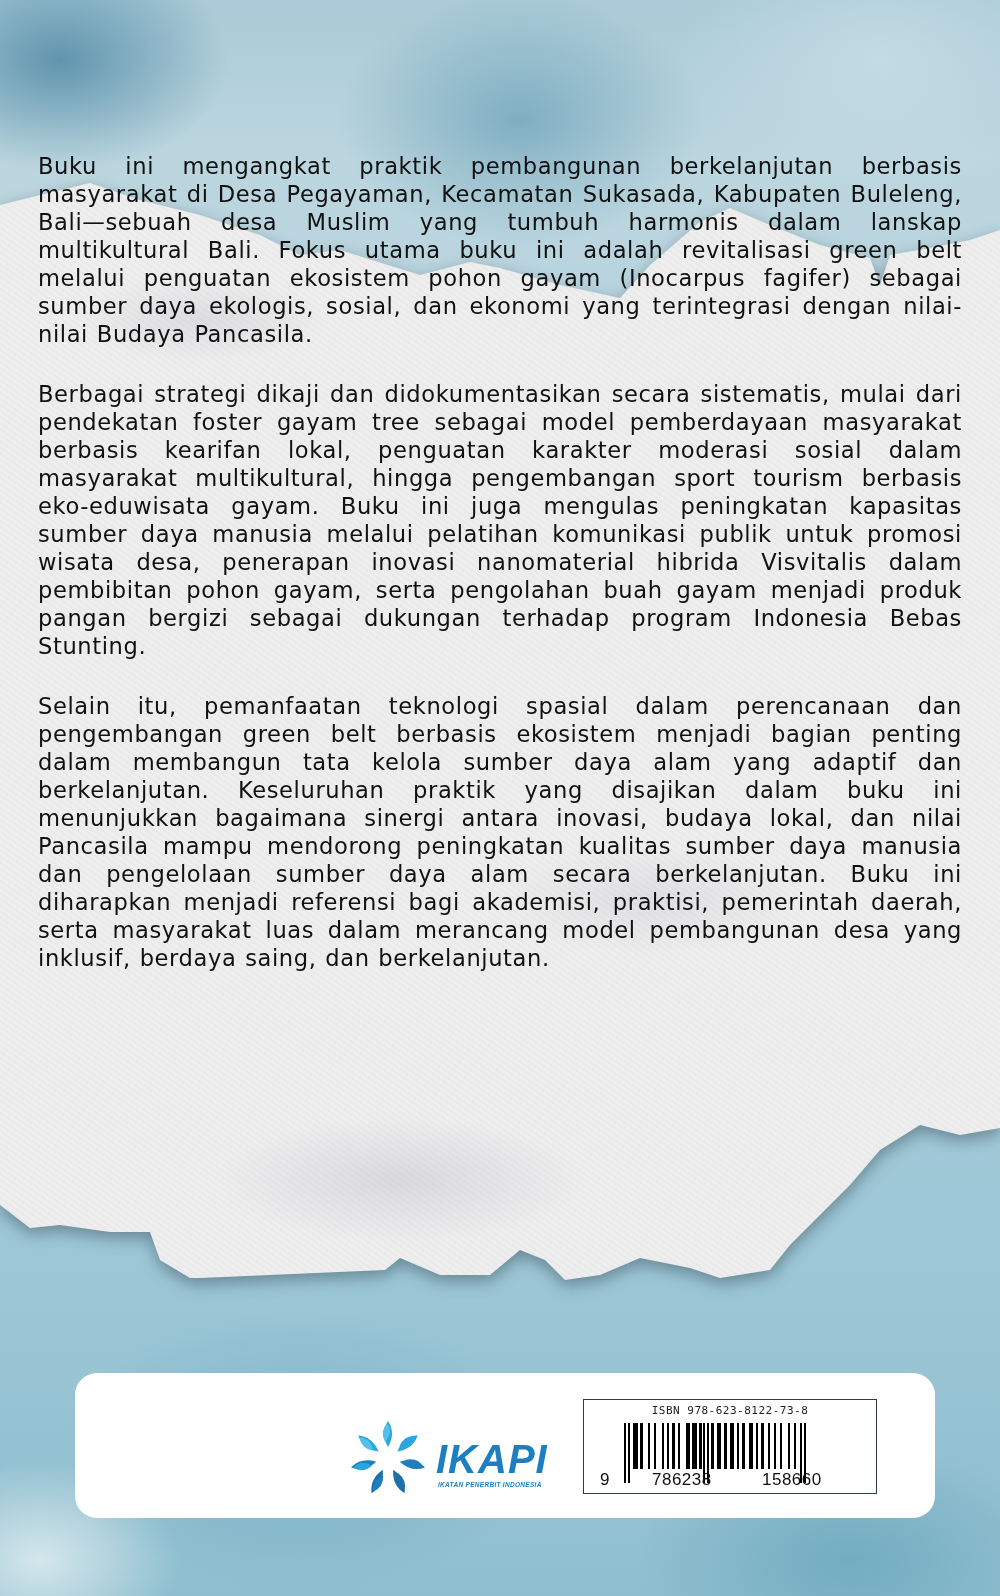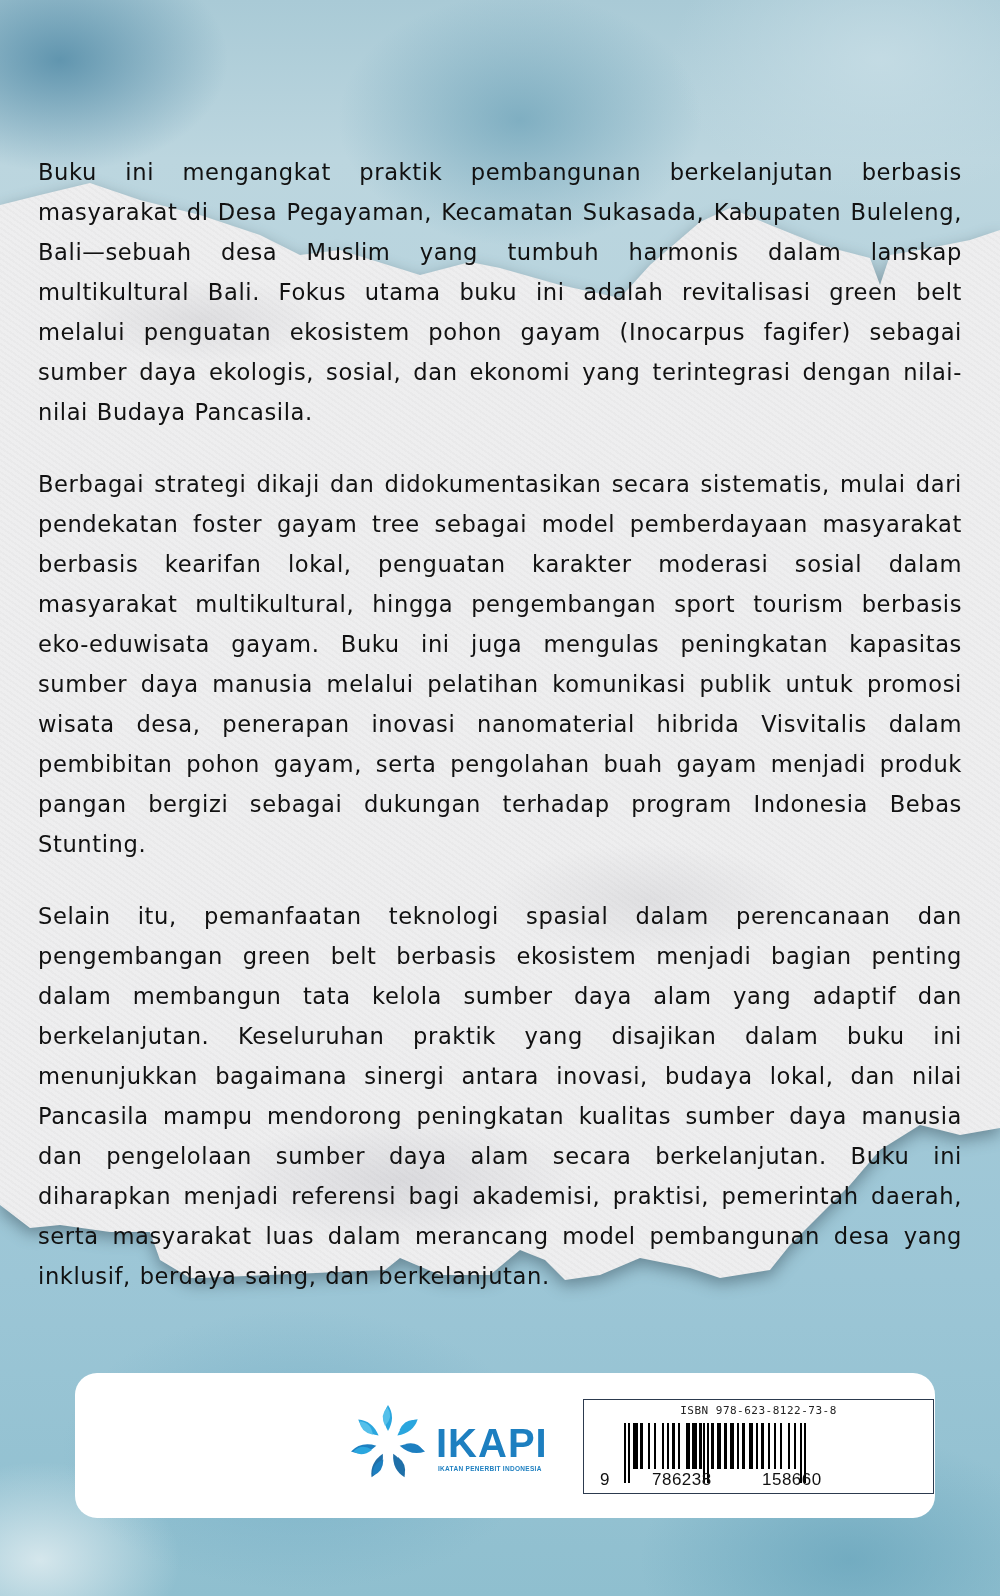--- a/index.html
+++ b/index.html
@@ -54,21 +54,21 @@
       820px 1215px, 790px 1245px, 770px 1270px, 720px 1278px, 690px 1268px,
       660px 1262px, 640px 1258px, 600px 1275px, 565px 1280px, 545px 1260px,
       520px 1250px, 490px 1275px, 440px 1275px, 400px 1258px, 385px 1270px,
       200px 1278px, 190px 1278px, 160px 1260px, 150px 1232px, 110px 1232px,
       60px 1225px, 30px 1228px, 0 1205px); }
   .paper-inner::before { content:""; }
   
   .body-text {
     position: absolute; left: 38px; top: 152px; width: 924px;
     font-family: "DejaVu Sans", sans-serif;
-    font-size: 22.6px; line-height: 40px; color: #111;
+    font-size: 22.6px; line-height: 28px; color: #111;
     letter-spacing: 0.6px;
   }
   .body-text p {
     margin: 0 0 31.8px 0;
     text-align: justify; text-align-last: left;
     word-spacing: 1px;
   }
   
   .panel {
     position: absolute; left: 75px; top: 1373px; width: 860px; height: 145px;
@@ -84,32 +84,32 @@
   }
   .yag .p2 {
     position: absolute; left: 68px; top: 30px; font-family: "Liberation Sans", sans-serif;
     font-size: 26px; font-style: italic; font-weight: bold; color: #e6232f;
     letter-spacing: -0.5px;
   }
   .yag .p3 {
     position: absolute; left: 72px; top: 60px; font-family: "Liberation Sans", sans-serif;
     font-size: 10.5px; font-style: italic; color: #333;
   }
-  .ikapi { position: absolute; left: 273px; top: 28px; width: 215px; height: 90px; }
+  .ikapi { position: absolute; left: 273px; top: 44px; width: 215px; height: 90px; font-style: italic; }
   .ikapi .star { position: absolute; left: 0; top: 2px; width: 80px; height: 80px; }
   .ikapi .big {
     position: absolute; left: 88px; top: 20px; font-family: "Liberation Sans", sans-serif;
     font-weight: bold; font-size: 40px; color: #1d7fc0; letter-spacing: 1px;
   }
   .ikapi .small {
     position: absolute; left: 90px; top: 64px; font-family: "Liberation Sans", sans-serif;
     font-weight: bold; font-size: 6.5px; color: #1d7fc0; letter-spacing: 0.3px;
   }
   .isbn-box {
-    position: absolute; left: 508px; top: 26px; width: 351px; height: 95px;
+    position: absolute; left: 508px; top: 26px; width: 294px; height: 95px;
     border: 1.5px solid #2c3a4e; background: #fff; box-sizing: border-box;
   }
   .isbn-box .isbn-label {
     position: absolute; left: 0; right: 0; top: 4px; text-align: center;
     font-family: "DejaVu Sans Mono", monospace; font-size: 11px; color: #222;
     letter-spacing: 0.5px;
   }
   .isbn-box .bars { position: absolute; left: 40px; top: 23px; width: 230px; height: 60px; }
   .isbn-box .d1, .isbn-box .d2, .isbn-box .d3 {
     position: absolute; top: 70px; font-family: "Liberation Sans", sans-serif;

